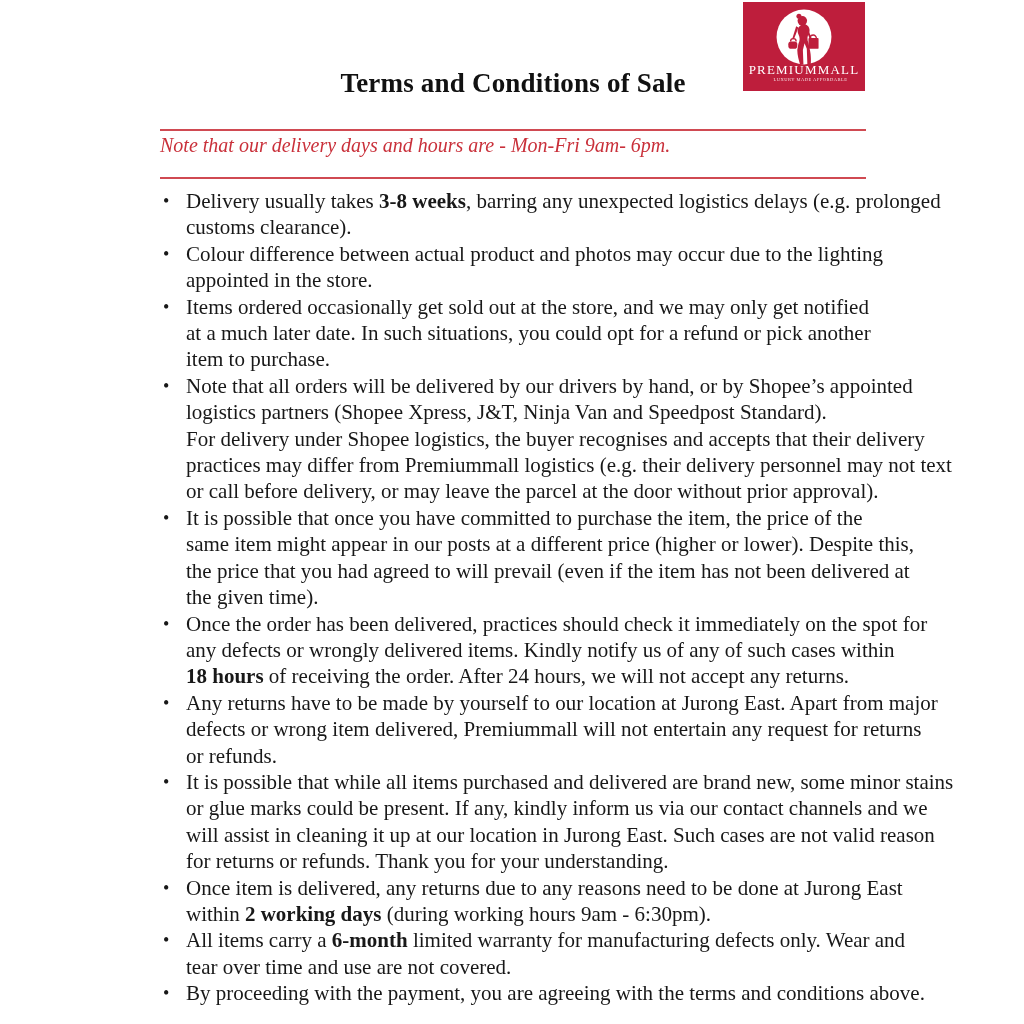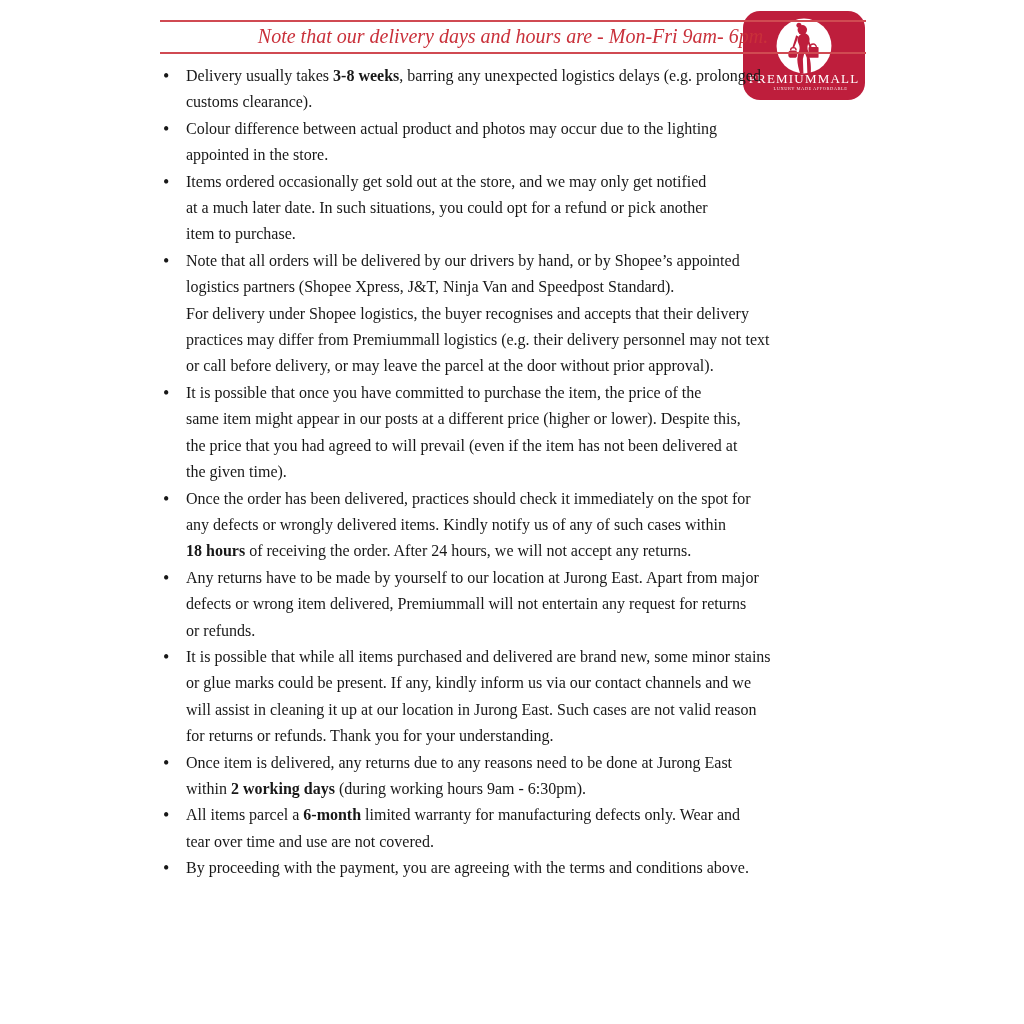--- a/index.html
+++ b/index.html
@@ -29,25 +29,25 @@
   }
   .page-title{
     margin-top:68px;
     text-align:center;
     font-size:27px;
     font-weight:bold;
     letter-spacing:.2px;
     color:#111;
   }
   .notice-band{
-    margin-top:20px;
+    margin-top:30px;
     border-top:2px solid var(--line);
     border-bottom:2px solid var(--line);
-    padding:3px 0 4px 0;
-    text-align:center;
+    padding:3px 0 20px 0;
+    text-align:left;
   }
   .notice-text{
     font-style:italic;
     font-size:20px;
     color:var(--accent);
   }
   .terms-list{
     list-style:none;
     margin-top:9px;
   }
@@ -57,32 +57,31 @@
   }
   .bullet{
     position:absolute;
     left:3px;top:0;
     font-size:18px;
     line-height:26.4px;
   }
   .term-text{
     display:block;
     white-space:pre;
-    font-size:16px;
+    font-size:21px;
     line-height:26.4px;
   }
   .term-text b{font-weight:bold;}
   
   .logo{
     position:absolute;
-    left:743px;top:11px;
+    left:743px;top:2px;
     width:122px;height:89px;
     background:var(--logo-red);
     text-align:center;
-    border-radius:17px;
   }
   .logo-circle{
     position:absolute;
     left:50%;top:7px;
     transform:translateX(-50%);
     width:56px;height:56px;
   }
   .logo-name{
     position:absolute;
     left:0;right:0;top:60px;
@@ -127,20 +126,21 @@
 
         <path d="M61 52 A5.5 5.5 0 0 1 72 52" stroke="var(--logo-red)" stroke-width="2.4" fill="none"></path>
         <rect x="58" y="52" width="18" height="19" rx="1.5"></rect>
       </g>
     </svg>
     <div class="logo-name">PREMIUMMALL</div>
     <div class="logo-tagline">LUXURY MADE AFFORDABLE</div>
   </div>
 
   <div class="content">
+    <h1 class="page-title">Terms and Conditions of Sale</h1>
 
     <div class="notice-band">
       <span class="notice-text">Note that our delivery days and hours are - Mon-Fri 9am- 6pm.</span>
     </div>
 
     <ul class="terms-list">
         <li>
           <span class="bullet">•</span>
           <span class="term-text"><span>Delivery usually takes </span><b>3-8 weeks</b><span>, barring any unexpected logistics delays (e.g. prolonged
 customs clearance).</span></span>
@@ -190,21 +190,21 @@
 will assist in cleaning it up at our location in Jurong East. Such cases are not valid reason
 for returns or refunds. Thank you for your understanding.</span></span>
         </li>
         <li>
           <span class="bullet">•</span>
           <span class="term-text"><span>Once item is delivered, any returns due to any reasons need to be done at Jurong East
 within </span><b>2 working days</b><span> (during working hours 9am - 6:30pm).</span></span>
         </li>
         <li>
           <span class="bullet">•</span>
-          <span class="term-text"><span>All items parcel a </span><b>6-month</b><span> limited warranty for manufacturing defects only. Wear and
+          <span class="term-text"><span>All items carry a </span><b>6-month</b><span> limited warranty for manufacturing defects only. Wear and
 tear over time and use are not covered.</span></span>
         </li>
         <li>
           <span class="bullet">•</span>
           <span class="term-text"><span>By proceeding with the payment, you are agreeing with the terms and conditions above.</span></span>
         </li>
       </ul>
   </div>
 
 </div>

